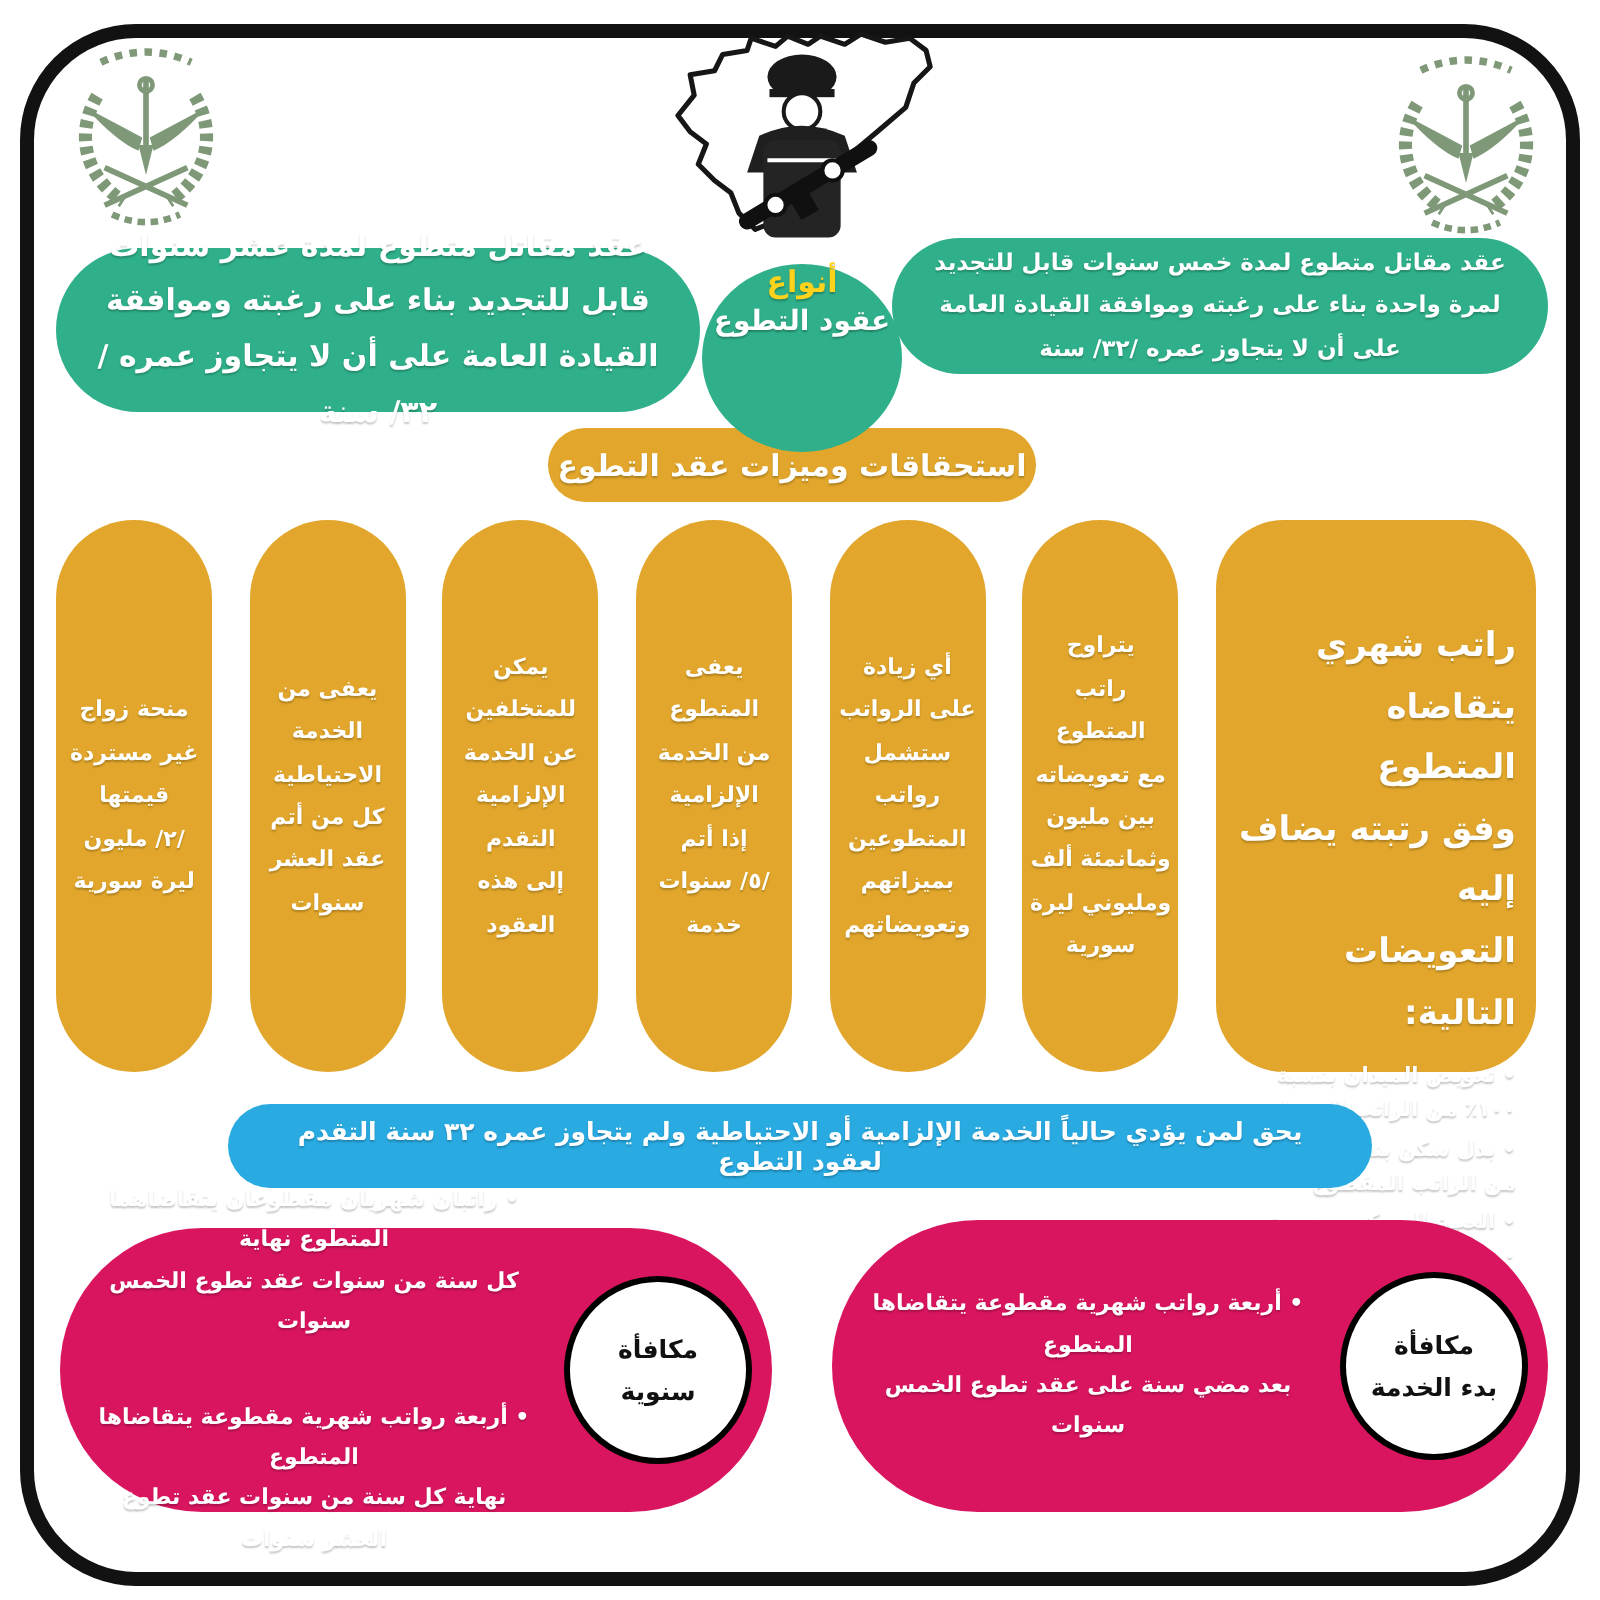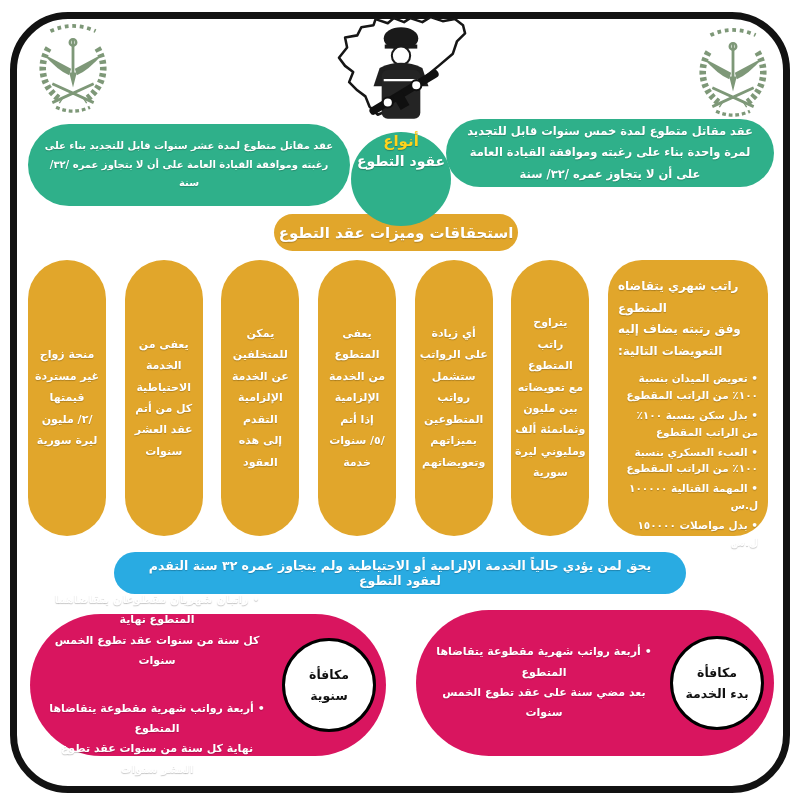--- a/index.html
+++ b/index.html
@@ -18,21 +18,21 @@
 
   .pill{
     position:absolute;z-index:2;display:flex;align-items:center;justify-content:center;
     color:#fff;text-align:center;text-shadow:0 1px 1px rgba(0,0,0,.22);
   }
   .teal{background:#2FB08A;}
   .gold{background:#E1A62B;}
   .blue{background:#29ABE2;}
 
   .contract-left{left:28px;top:124px;width:322px;height:82px;border-radius:44px;
-    font-size:10px;line-height:1.85;padding:2px 14px;box-sizing:border-box;}
+    font-size:15px;line-height:1.85;padding:2px 14px;box-sizing:border-box;}
   .contract-right{left:446px;top:119px;width:328px;height:68px;border-radius:46px;
     font-size:11.5px;line-height:1.85;padding:2px 14px;box-sizing:border-box;}
 
   .types-badge{
     position:absolute;left:351px;top:132px;width:100px;height:94px;border-radius:50%;
     background:#2FB08A;z-index:3;display:flex;flex-direction:column;align-items:center;
     justify-content:flex-start;gap:3px;text-align:center;text-shadow:0 1px 1px rgba(0,0,0,.25);
   }
   .types-badge .l1{color:#FFD21C;font-size:15px;}
   .types-badge .l2{color:#ffffff;font-size:14px;}
@@ -40,21 +40,21 @@
   .benefits-banner{left:274px;top:214px;width:244px;height:37px;border-radius:19px;font-size:15px;}
 
   .columns{
     position:absolute;left:28px;top:260px;width:740px;height:278px;z-index:2;
     display:flex;flex-direction:row;justify-content:space-between;direction:rtl;
   }
   .salary-box{
     width:160px;height:276px;border-radius:34px;background:#E1A62B;color:#fff;
     box-sizing:border-box;padding:16px 10px 10px 10px;text-shadow:0 1px 1px rgba(0,0,0,.22);
   }
-  .salary-box .intro{white-space:pre-line;text-align:left;font-size:12px;line-height:1.8;margin-bottom:8px;}
+  .salary-box .intro{white-space:pre-line;text-align:right;font-size:17px;line-height:1.8;margin-bottom:8px;margin-top:32px;}
   .salary-box .item{font-size:10.5px;line-height:1.6;text-align:right;margin-bottom:3px;}
   .oval{
     width:78px;height:276px;border-radius:40px;background:#E1A62B;color:#fff;
     display:flex;align-items:center;justify-content:center;text-align:center;
     white-space:pre-line;font-size:11px;line-height:1.95;box-sizing:border-box;padding:6px 3px;
     text-shadow:0 1px 1px rgba(0,0,0,.22);
   }
 
   .eligibility{left:114px;top:552px;width:572px;height:42px;border-radius:21px;font-size:12.5px;padding:0 18px;box-sizing:border-box;}
 

